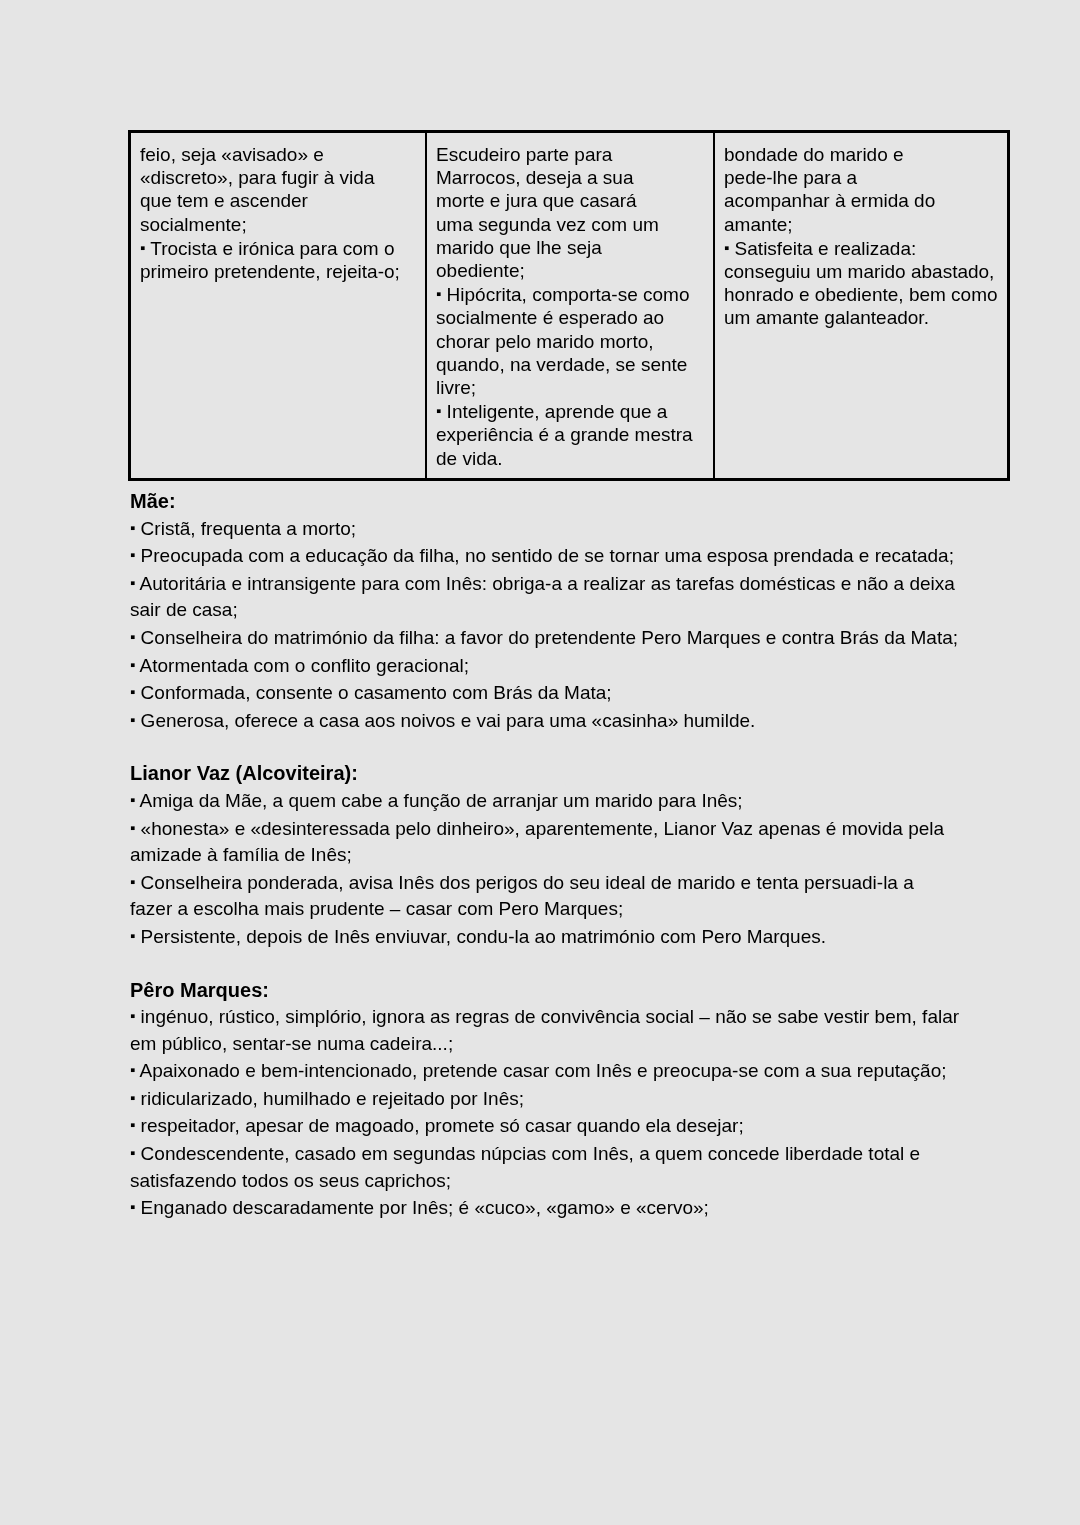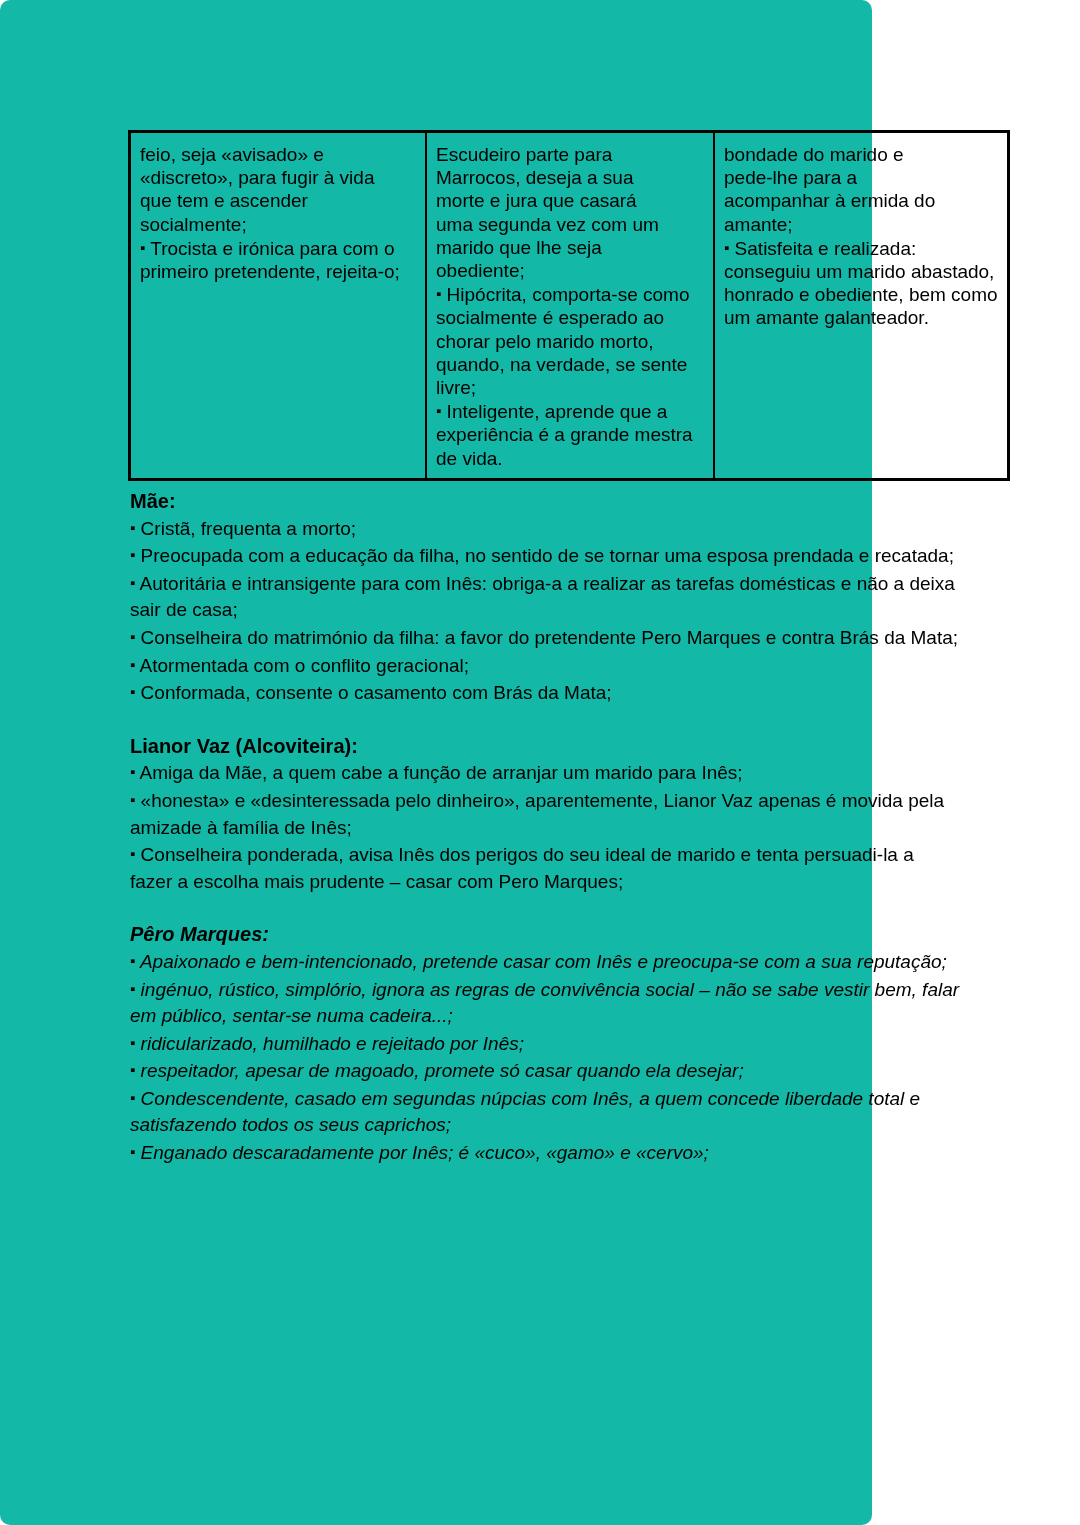--- a/index.html
+++ b/index.html
@@ -10,25 +10,24 @@
   body {
     width: 1080px;
     height: 1525px;
     font-family: "Liberation Sans", sans-serif;
     color: #000000;
     -webkit-font-smoothing: antialiased;
   }
 
   .page {
     position: relative;
-    width: 872px;
+    width: 1080px;
     height: 1525px;
     box-sizing: border-box;
-    background: #14b8a6;
-    border-radius: 10px;
+    background: #e5e5e5;
   }
 
   
   .char-table {
     position: absolute;
     left: 128px;
     top: 130px;
     width: 818px;
     border-collapse: collapse;
     table-layout: fixed;
@@ -53,21 +52,21 @@
   .bullet-sq { font-size: 15px; vertical-align: 2px; letter-spacing: 0; }
 
   
   .body-wrap {
     position: absolute;
     left: 130px;
     top: 488px;
     width: 830px;
   }
   .section { margin: 0 0 26px 0; }
-  .section:last-child { margin-bottom: 17px; font-style: italic; }
+  .section:last-child { margin-bottom: 17px; }
 
   .sec-title {
     font-size: 20px;
     line-height: 26.6px;
     font-weight: bold;
     margin: 0;
   }
   .sec-item {
     font-size: 19px;
     line-height: 26.6px;
@@ -121,31 +120,33 @@
 
   <div class="body-wrap">
       <div class="section">
         <p class="sec-title">Mãe:</p>
         <p class="sec-item"><span class="bullet-sq">▪</span><span> Cristã, frequenta a morto;</span></p>
         <p class="sec-item"><span class="bullet-sq">▪</span><span> Preocupada com a educação da filha, no sentido de se tornar uma esposa prendada e recatada;</span></p>
         <p class="sec-item"><span class="bullet-sq">▪</span><span> Autoritária e intransigente para com Inês: obriga-a a realizar as tarefas domésticas e não a deixa sair de casa;</span></p>
         <p class="sec-item"><span class="bullet-sq">▪</span><span> Conselheira do matrimónio da filha: a favor do pretendente Pero Marques e contra Brás da Mata;</span></p>
         <p class="sec-item"><span class="bullet-sq">▪</span><span> Atormentada com o conflito geracional;</span></p>
         <p class="sec-item"><span class="bullet-sq">▪</span><span> Conformada, consente o casamento com Brás da Mata;</span></p>
+        <p class="sec-item"><span class="bullet-sq">▪</span><span> Generosa, oferece a casa aos noivos e vai para uma «casinha» humilde.</span></p>
       </div>
       <div class="section">
         <p class="sec-title">Lianor Vaz (Alcoviteira):</p>
         <p class="sec-item"><span class="bullet-sq">▪</span><span> Amiga da Mãe, a quem cabe a função de arranjar um marido para Inês;</span></p>
         <p class="sec-item"><span class="bullet-sq">▪</span><span> «honesta» e «desinteressada pelo dinheiro», aparentemente, Lianor Vaz apenas é movida pela amizade à família de Inês;</span></p>
         <p class="sec-item"><span class="bullet-sq">▪</span><span> Conselheira ponderada, avisa Inês dos perigos do seu ideal de marido e tenta persuadi-la a fazer a escolha mais prudente – casar com Pero Marques;</span></p>
+        <p class="sec-item"><span class="bullet-sq">▪</span><span> Persistente, depois de Inês enviuvar, condu-la ao matrimónio com Pero Marques.</span></p>
       </div>
       <div class="section">
         <p class="sec-title">Pêro Marques:</p>
+        <p class="sec-item"><span class="bullet-sq">▪</span><span> ingénuo, rústico, simplório, ignora as regras de convivência social – não se sabe vestir bem, falar em público, sentar-se numa cadeira...;</span></p>
         <p class="sec-item"><span class="bullet-sq">▪</span><span> Apaixonado e bem-intencionado, pretende casar com Inês e preocupa-se com a sua reputação;</span></p>
-        <p class="sec-item"><span class="bullet-sq">▪</span><span> ingénuo, rústico, simplório, ignora as regras de convivência social – não se sabe vestir bem, falar em público, sentar-se numa cadeira...;</span></p>
         <p class="sec-item"><span class="bullet-sq">▪</span><span> ridicularizado, humilhado e rejeitado por Inês;</span></p>
         <p class="sec-item"><span class="bullet-sq">▪</span><span> respeitador, apesar de magoado, promete só casar quando ela desejar;</span></p>
         <p class="sec-item"><span class="bullet-sq">▪</span><span> Condescendente, casado em segundas núpcias com Inês, a quem concede liberdade total e satisfazendo todos os seus caprichos;</span></p>
         <p class="sec-item"><span class="bullet-sq">▪</span><span> Enganado descaradamente por Inês; é «cuco», «gamo» e «cervo»;</span></p>
       </div>
     </div>
 
 </div>
 
 </body></html>

